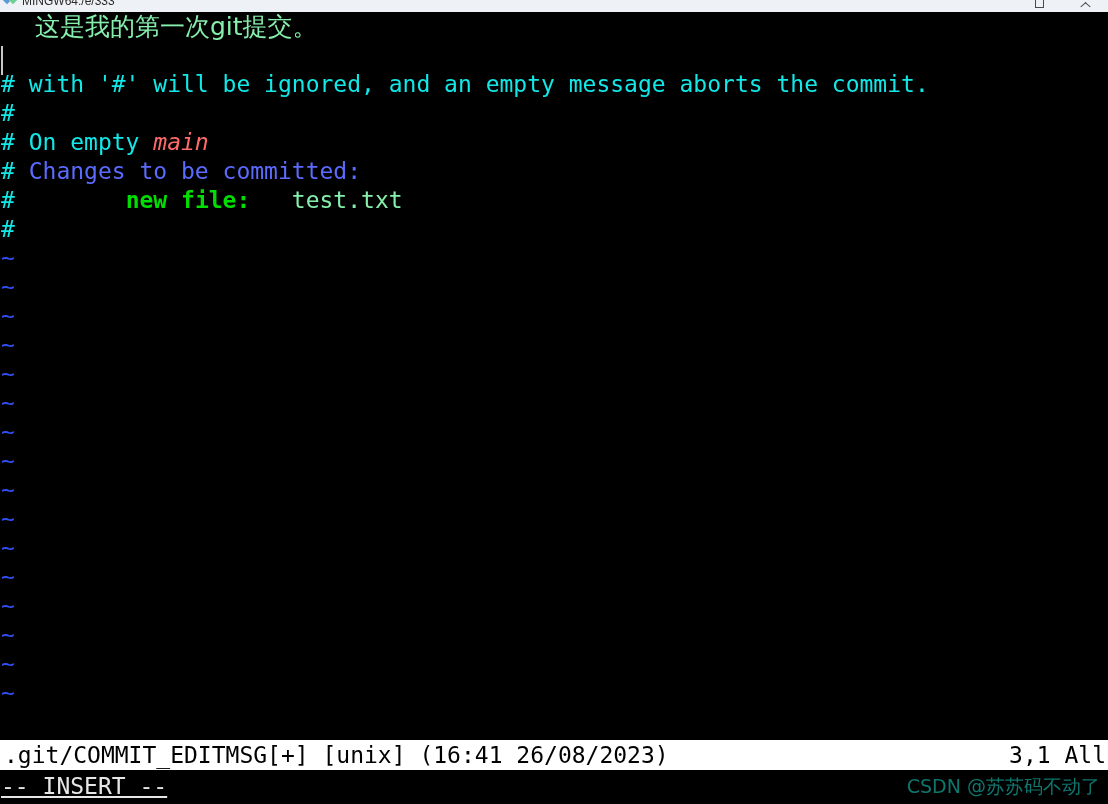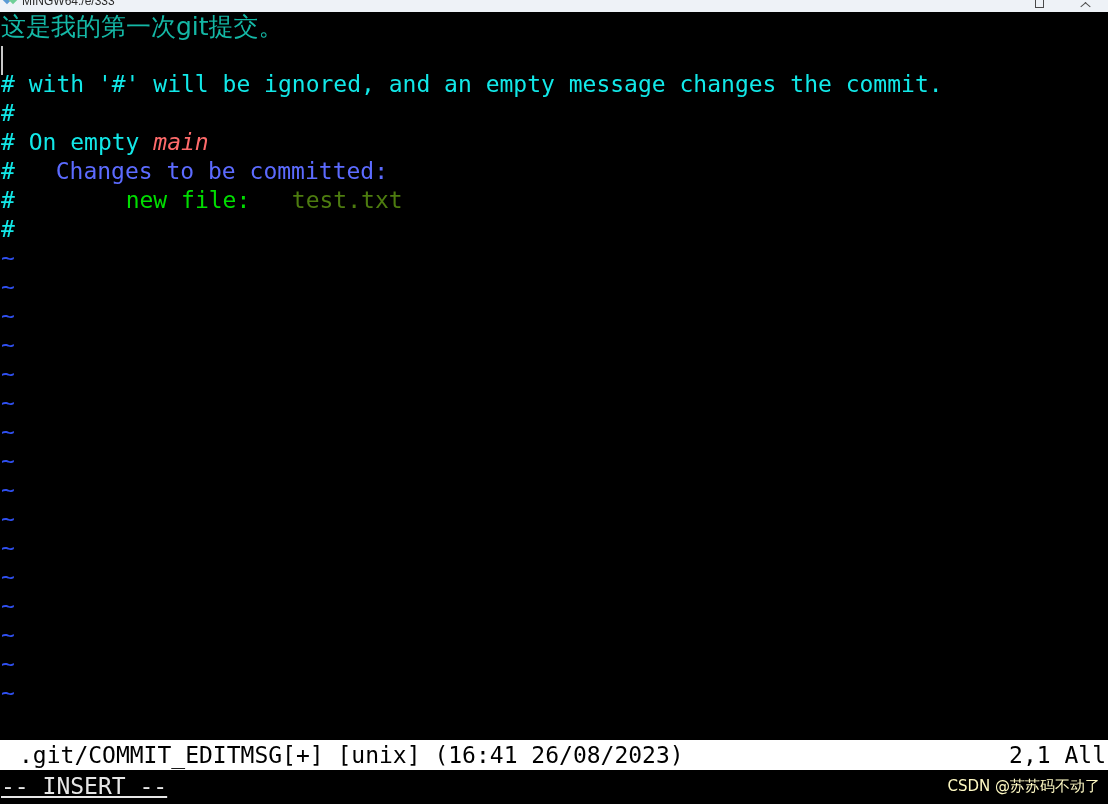--- a/index.html
+++ b/index.html
@@ -108,26 +108,26 @@
     line-height: 29px;
     font-size: 23px;
     white-space: pre;
     letter-spacing: 0px;
     padding-left: 1px;
   }
   .cn {
     font-family: "DejaVu Sans", "Liberation Sans", sans-serif;
     font-size: 25px;
   }
-  .c-yellow  { color: #14b8a6; }
+  .c-yellow  { color: #86efac; margin-left: 34px; }
   .c-cyan    { color: #12e8e8; }
-  .c-blue    { color: #5c6bff; margin-left: 27px; }
+  .c-blue    { color: #5c6bff; }
   .c-red     { color: #ff6b6b; font-style: italic; }
-  .c-green   { color: #00dd00; }
-  .c-magenta { color: #4d7c0f; }
+  .c-green   { color: #00dd00; font-weight: bold; }
+  .c-magenta { color: #86efac; }
   .c-tilde   { color: #2f4fef; }
 
   #cursor {
     position: absolute;
     left: 1px;
     top: 34px;
     width: 2px;
     height: 29px;
     background: #c8c8c8;
   }
@@ -141,21 +141,21 @@
     height: 30px;
     background: #ffffff;
     color: #000000;
     font-size: 23px;
     line-height: 30px;
     white-space: pre;
     display: flex;
     justify-content: space-between;
     align-items: center;
     box-sizing: border-box;
-    padding: 0 2px 0 19px;
+    padding: 0 2px 0 4px;
     overflow: hidden;
   }
   #status-left, #status-right { white-space: pre; }
 
   
   #modeline {
     position: absolute;
     left: 0;
     top: 770px;
     width: 1108px;
@@ -172,22 +172,22 @@
     color: #e6e6e6;
     white-space: pre;
     text-decoration: underline;
   }
   #watermark {
     position: absolute;
     right: 8px;
     top: 0;
     line-height: 32px;
     font-family: "DejaVu Sans", "Liberation Sans", sans-serif;
-    font-size: 15px;
-    color: #fef9c3;
+    font-size: 19px;
+    color: #0f766e;
     white-space: pre;
   }
 </style>
 </head>
 <body>
 
 <div id="window">
 
   <div id="titlebar">
     <div id="titlebar-left">
@@ -208,21 +208,21 @@
     </div>
   </div>
 
   <div id="vim">
 
     <div class="line c-yellow cn">这是我的第一次git提交。</div>
 
     <div class="line">&nbsp;</div>
 
 
-    <div class="line c-cyan"># with '#' will be ignored, and an empty message changes the commit.</div>
+    <div class="line c-cyan"># with '#' will be ignored, and an empty message aborts the commit.</div>
 
     <div class="line c-cyan">#</div>
 
     <div class="line"><span class="c-cyan"># On empty </span><span class="c-red">main</span></div>
 
     <div class="line"><span class="c-cyan"># </span><span class="c-blue">Changes to be committed:</span></div>
 
     <div class="line"><span class="c-cyan"># </span><span>       </span><span class="c-green">new file:</span><span>   </span><span class="c-magenta">test.txt</span></div>
 
     <div class="line c-cyan">#</div>
@@ -244,21 +244,21 @@
         <div class="line c-tilde">~</div>
         <div class="line c-tilde">~</div>
         <div class="line c-tilde">~</div>
       </div>
 
     <div id="cursor"></div>
   </div>
 
   <div id="statusline">
     <span id="status-left">.git/COMMIT_EDITMSG[+] [unix] (16:41 26/08/2023)</span>
-    <span id="status-right">2,1 All</span>
+    <span id="status-right">3,1 All</span>
   </div>
 
   <div id="modeline">
     <span id="mode-text">-- INSERT --</span>
     <span id="watermark">CSDN @苏苏码不动了</span>
   </div>
 
 </div>
 
 </body></html>

